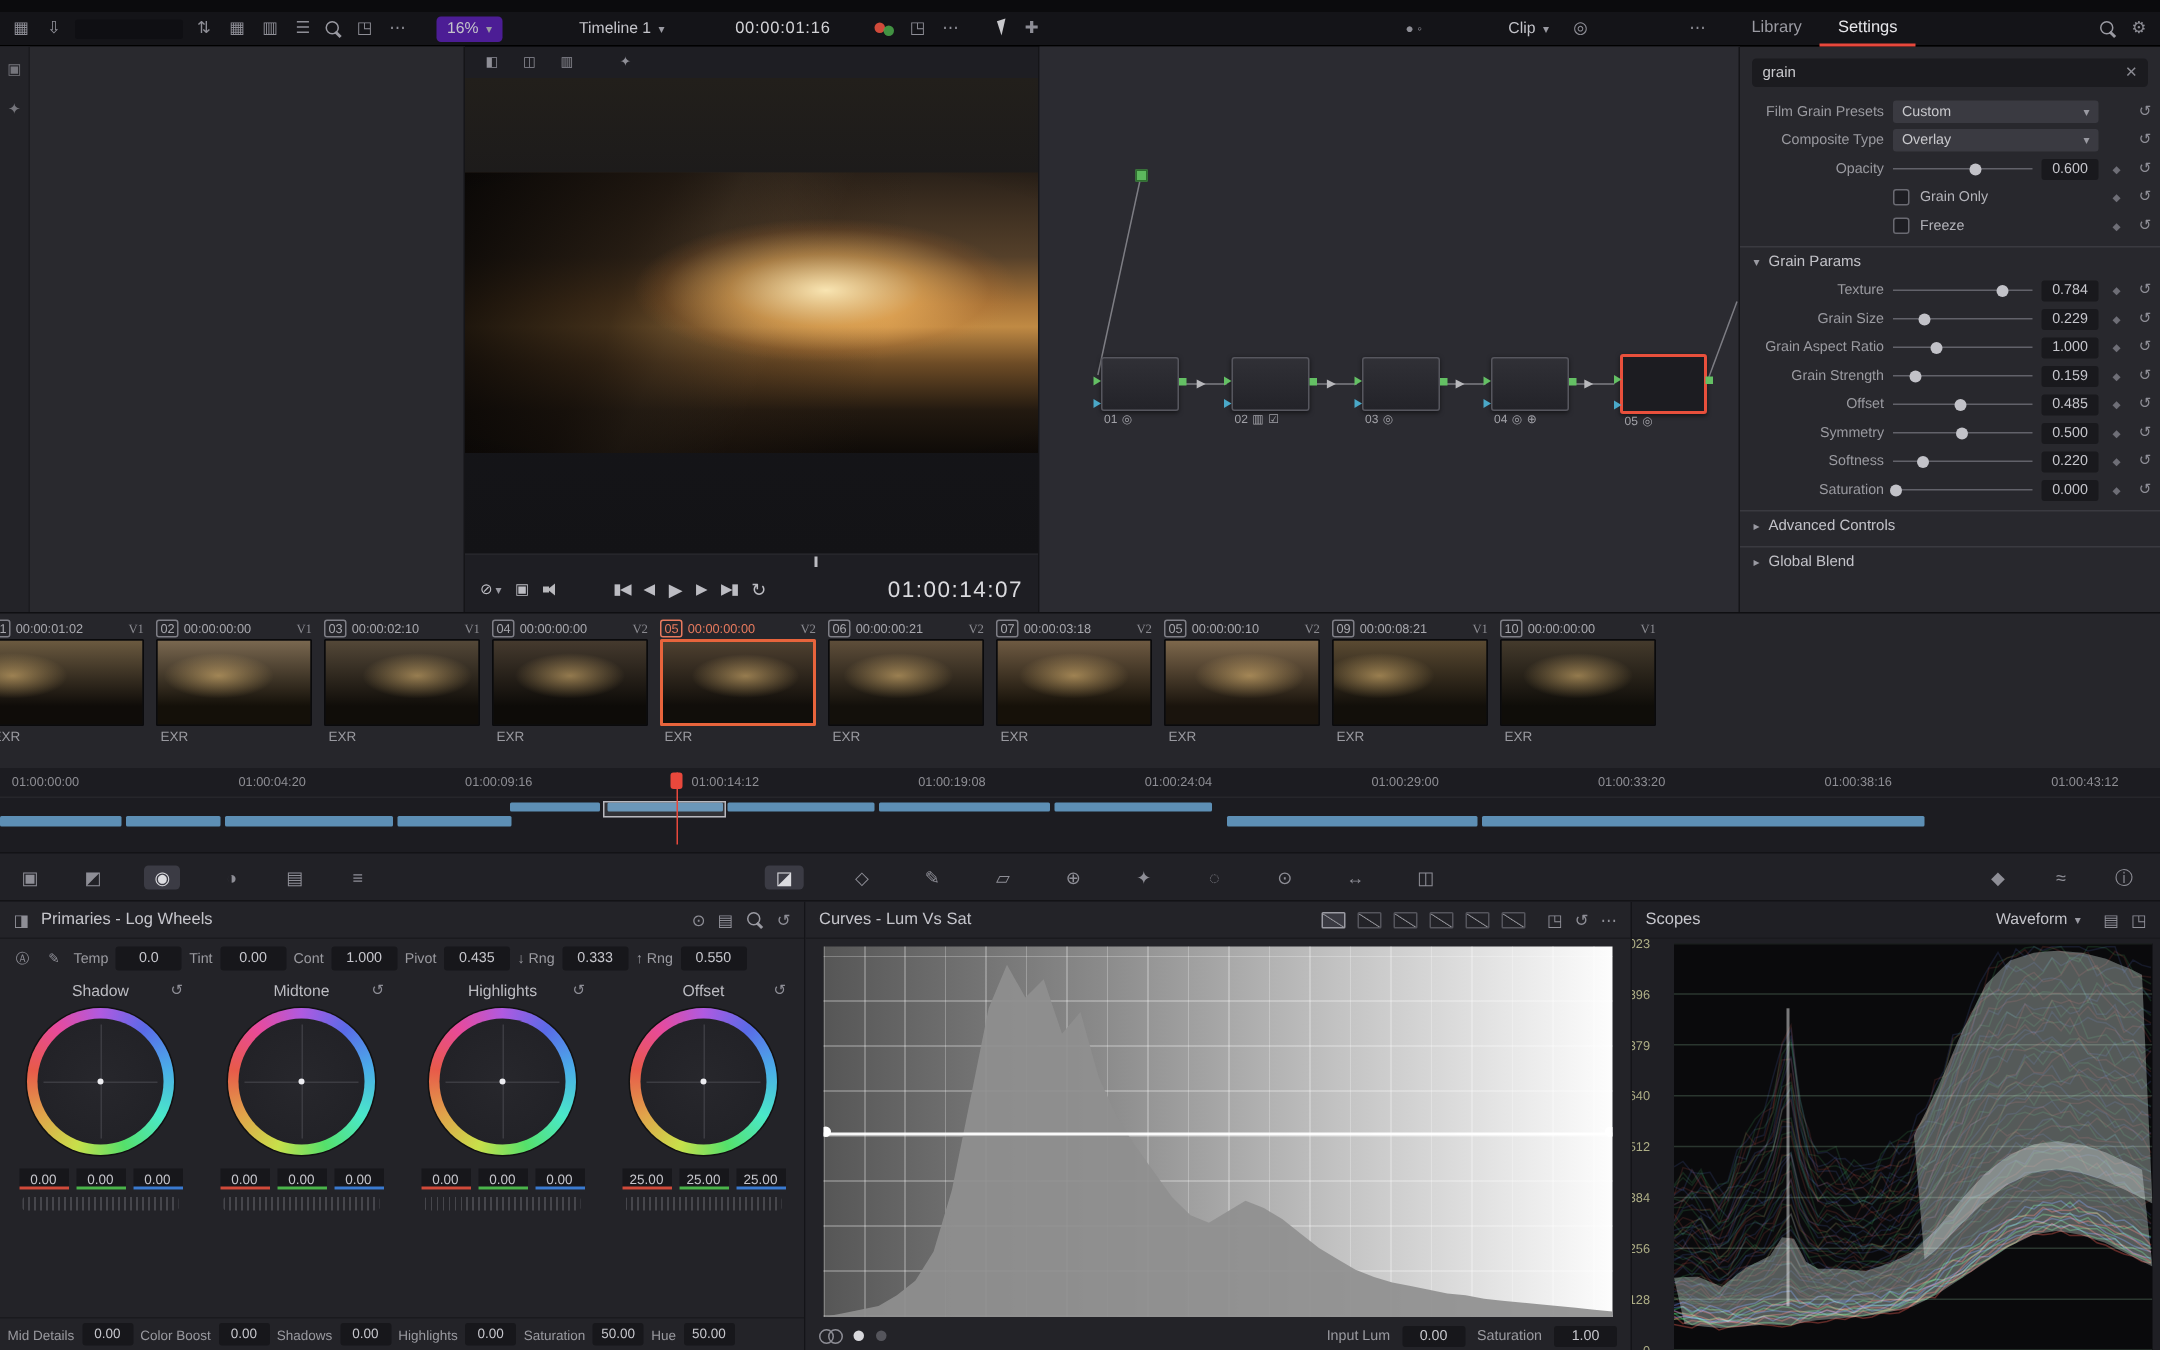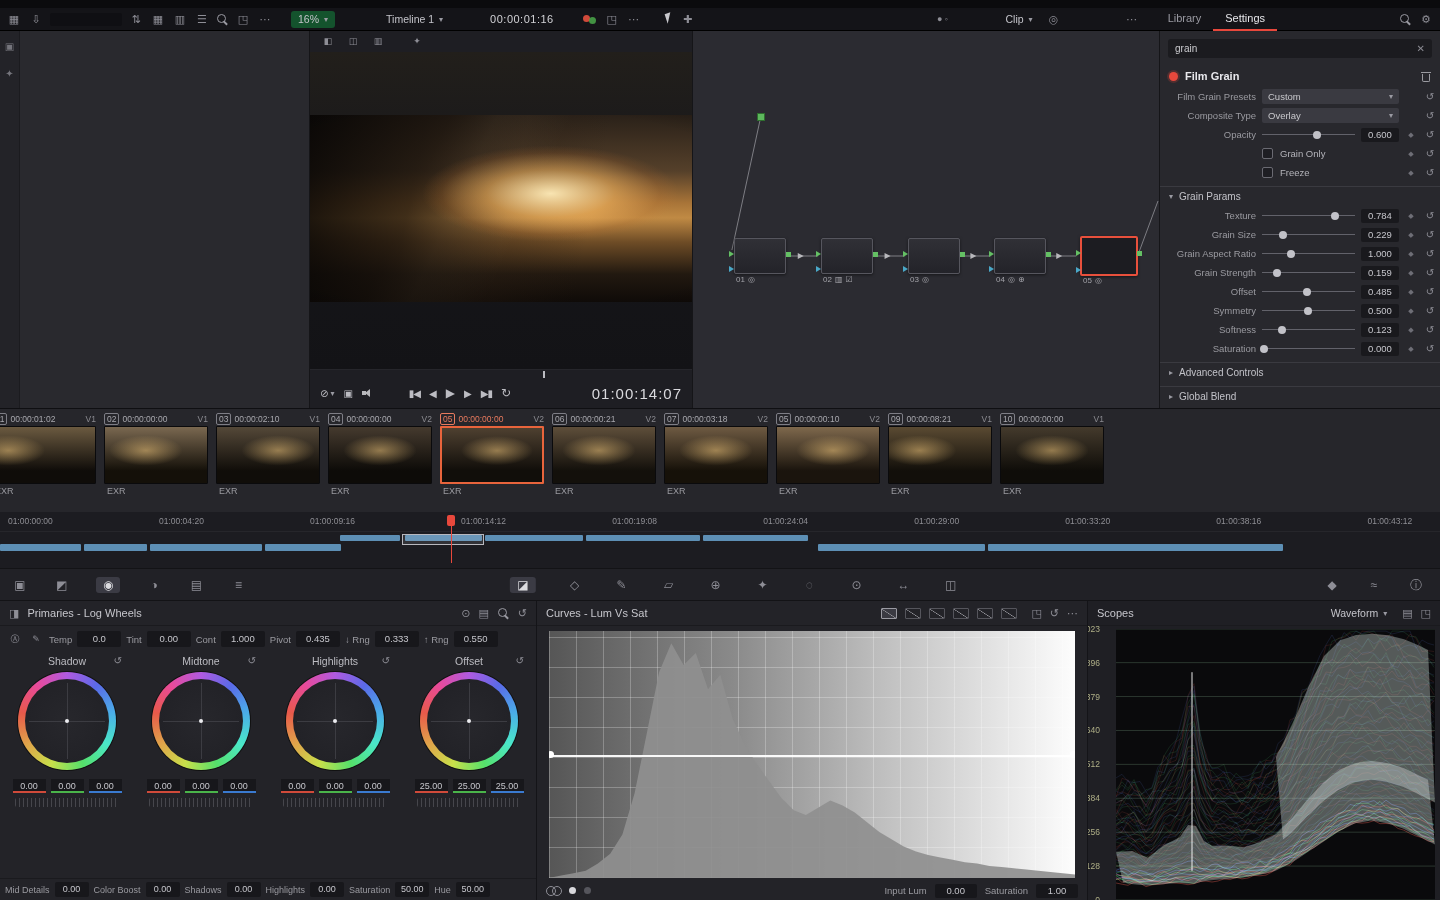--- a/index.html
+++ b/index.html
@@ -6,21 +6,21 @@
 html,body{width:1440px;height:900px;overflow:hidden;background:#1b1b1f;}
 body{font-family:"Liberation Sans","DejaVu Sans",sans-serif;font-size:11px;color:#c8c8cc;}
 .app{position:relative;width:1440px;height:900px;background:#212126;display:flex;flex-direction:column;}
 
 
 .titlebar{height:8px;background:#0b0b0d;}
 .topbar{height:23px;background:#141418;border-bottom:1px solid #000;display:flex;align-items:center;padding:0 6px;gap:6px;position:relative;flex:0 0 auto;}
 .i{display:inline-flex;align-items:center;justify-content:center;min-width:16px;height:16px;color:#8e8e96;font-size:11px;line-height:1;}
 .i.sm{font-size:9px;}
 .tb-field{width:72px;height:13px;background:#0f0f13;border-radius:2px;}
-.ddbox{display:flex;align-items:center;gap:5px;height:17px;padding:0 7px;background:#14532d;border-radius:3px;color:#c4c4ca;font-size:10.5px;}
+.ddbox{display:flex;align-items:center;gap:5px;height:17px;padding:0 7px;background:#4c1d95;border-radius:3px;color:#c4c4ca;font-size:10.5px;}
 .caret{font-size:8px;color:#9a9aa2;}
 .tb-tc{color:#d2d2d6;font-size:11px;letter-spacing:.5px;margin-left:34px;}
 .idots{position:relative;width:16px;height:12px;margin-left:22px;}
 .idots::before{content:"";position:absolute;left:1px;top:2px;width:7px;height:7px;border-radius:50%;background:#d04a3a;}
 .idots::after{content:"";position:absolute;left:7px;top:4px;width:7px;height:7px;border-radius:50%;background:#4aa84a;opacity:.85;}
 .icursor{width:10px;height:12px;position:relative;}
 .icursor::before{content:"";position:absolute;left:2px;top:0;border-left:6px solid #c8c8cc;border-bottom:10px solid transparent;transform:rotate(-18deg);}
 .isearch{position:relative;width:13px;height:13px;display:inline-block;}
 .isearch::before{content:"";position:absolute;width:7px;height:7px;border:1.5px solid #9a9aa2;border-radius:50%;left:1px;top:1px;}
 .isearch::after{content:"";position:absolute;width:5px;height:1.5px;background:#9a9aa2;transform:rotate(45deg);right:1px;bottom:2px;}
@@ -94,21 +94,21 @@
 .cb{width:11px;height:11px;background:#1e1e23;border:1px solid #6a6a72;border-radius:2px;}
 .cbl{color:#b4b4ba;}
 .sect{display:flex;align-items:center;gap:6px;height:20px;padding:0 9px;border-top:1px solid #3a3a40;margin-top:4px;color:#c2c2c8;font-size:10px;}
 .sect .ar{color:#9a9aa2;font-size:8px;}
 
 
 .clipstrip{height:104px;background:#26262b;border-top:1px solid #0f0f12;display:flex;overflow:hidden;flex:0 0 auto;}
 .clip{width:112px;flex:0 0 auto;padding:2px 4px 0;}
 .clip-head{height:15px;display:flex;align-items:center;gap:3px;font-size:8.5px;color:#a8a8ae;}
 .clip-num{border:1px solid #7e7e86;border-radius:2px;padding:0 2px;line-height:10px;}
-.clip-track{margin-left:auto;color:#8a8a90;}
+.clip-track{margin-left:auto;color:#8a8a90;font-family:Liberation Serif, serif;}
 .clip-thumb{height:58px;border:1px solid #0a0a0c;border-radius:1px;background:#111;}
 .clip-fmt{height:14px;line-height:14px;font-size:9px;color:#9a9aa0;padding-left:3px;}
 .clip.selected .clip-head,.clip.selected .clip-num{color:#e87a5e;border-color:#e87a5e;}
 .clip.selected .clip-thumb{border:2px solid #e8643c;}
 
 
 .minitl{height:56px;background:#1c1c21;position:relative;flex:0 0 auto;}
 .ruler{position:relative;height:20px;border-bottom:1px solid #26262b;font-size:8.5px;color:#8e8e94;}
 .tick{position:absolute;top:4px;white-space:nowrap;}
 .tracks{position:relative;height:30px;}
@@ -315,25 +315,20 @@
             </div>
           </div>
         </div>
     </div>
 
     <div class="settings">
       <div class="searchrow">
         <span>grain</span>
         <span class="x">✕</span>
       </div>
-      <div class="fghead">
-        <span class="fgdot"></span>
-        <span class="fgtitle">Film Grain</span>
-        <span class="itrash"></span>
-      </div>
       <div class="srow">
         <span class="slabel">Film Grain Presets</span>
         <span class="sdd">
           <span>Custom</span>
             <span class="caret">▾</span>
         </span>
         <span class="kf"></span>
         <span class="rst">↺</span>
       </div>
       <div class="srow">
@@ -429,21 +424,21 @@
             </span>
             <span class="sval">0.500</span>
             <span class="kf">◆</span>
             <span class="rst">↺</span>
           </div>
           <div class="srow">
             <span class="slabel">Softness</span>
             <span class="strack">
               <span class="shandle" style="left: 22%;"></span>
             </span>
-            <span class="sval">0.123</span>
+            <span class="sval">0.220</span>
             <span class="kf">◆</span>
             <span class="rst">↺</span>
           </div>
           <div class="srow">
             <span class="slabel">Saturation</span>
             <span class="strack">
               <span class="shandle" style="left: 2%;"></span>
             </span>
             <span class="sval">0.000</span>
             <span class="kf">◆</span>

